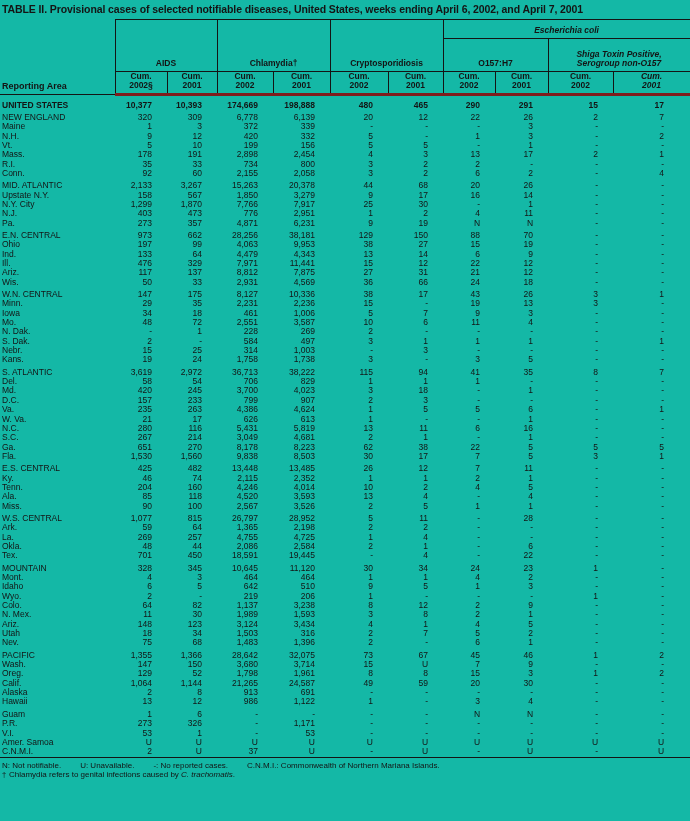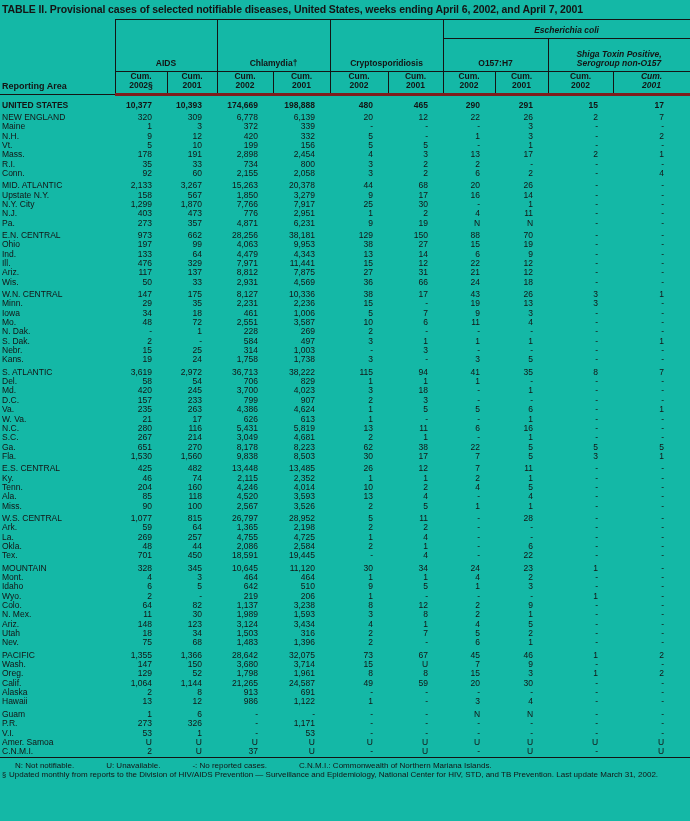--- a/index.html
+++ b/index.html
@@ -35,21 +35,21 @@
   tr.h3 th { height: 18px; padding-bottom: 2px; white-space: pre-line; vertical-align: bottom; border-bottom: 3px solid #7f1d1d; }
   th.group { vertical-align: bottom; padding-bottom: 2px; white-space: pre-line; }
   th.ecoli { font-style: italic; vertical-align: bottom; padding-bottom: 2px; }
   tbody td { font-size: 8.5px; line-height: 9.35px; }
   tbody td.area { text-align: left; padding-left: 2px; white-space: nowrap; }
   tbody td.val { text-align: right; padding-right: 15px; }
   tbody td.val.last { padding-right: 26px; }
   tbody tr.first-row td { padding-top: 5px; font-weight: bold; }
   tbody tr.section-start td { padding-top: 3px; }
   .footnotes { font-size: 8px; line-height: 9.3px; padding: 3px 2px 0 2px; }
-  .legend span { margin-right: 19px; margin-left: 13px; }
+  .legend span { margin-right: 19px; }
   .fn { padding-left: 9px; text-indent: -9px; }
   .fn .marker { display: inline-block; text-indent: 0; width: 7px; font-size: 7.5px; vertical-align: top; }
   .italic { font-style: italic; }
 </style>
 </head>
 <body>
 
 <div class="page">
 
   <div class="title">
@@ -978,16 +978,16 @@
           <td class="val">-</td>
           <td class="val last">U</td>
         </tr>
       </tbody>
   </table>
 
   <div class="footnotes">
     <div class="legend">
       <span>N: Not notifiable.</span><span>U: Unavailable.</span><span>-: No reported cases.</span><span>C.N.M.I.: Commonwealth of Northern Mariana Islands.</span>
     </div>
-    <div class="fn"><span class="marker">§</span><span>Updated monthly from reports to the Division of HIV/AIDS Prevention — Surveillance and Epidemiology, National Center for HIV, STD, and TB Prevention. Last update March 31, 2002.</span></div>
+    <div class="fn"><span class="marker">†</span><span>Chlamydia refers to genital infections caused by </span><span class="italic">C. trachomatis</span><span>.</span></div>
   </div>
 
 </div>
 
 </body></html>

